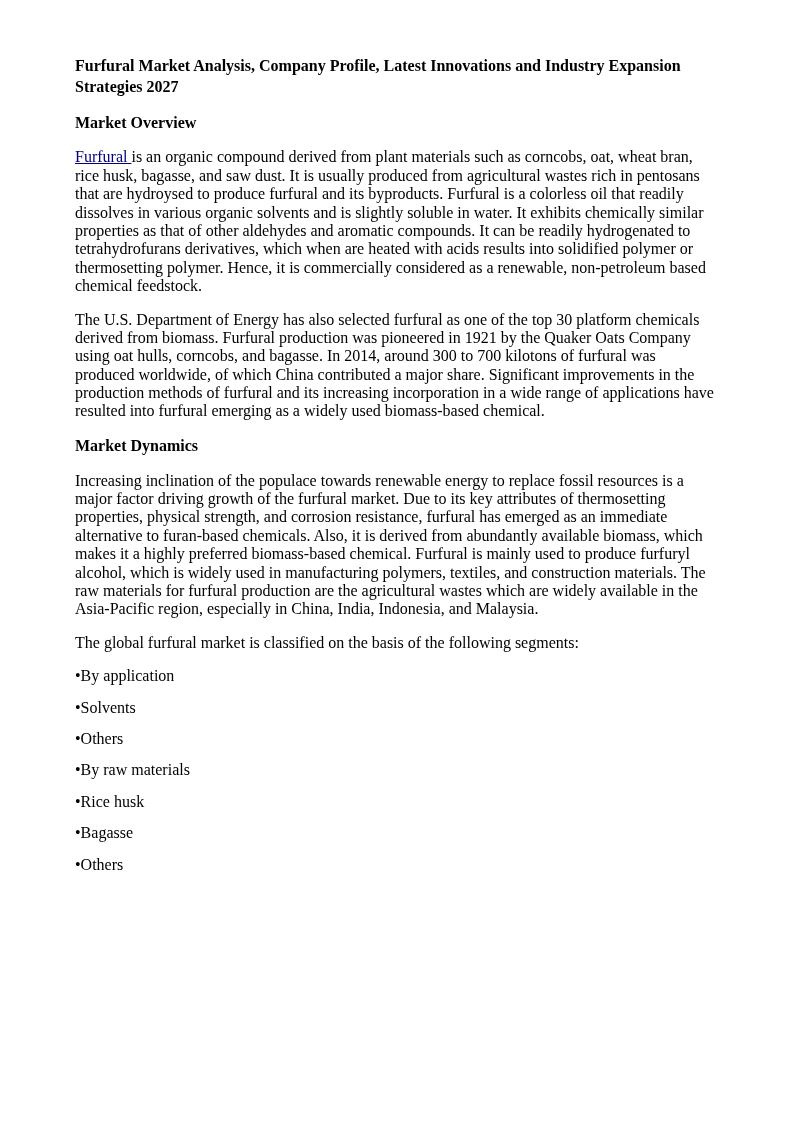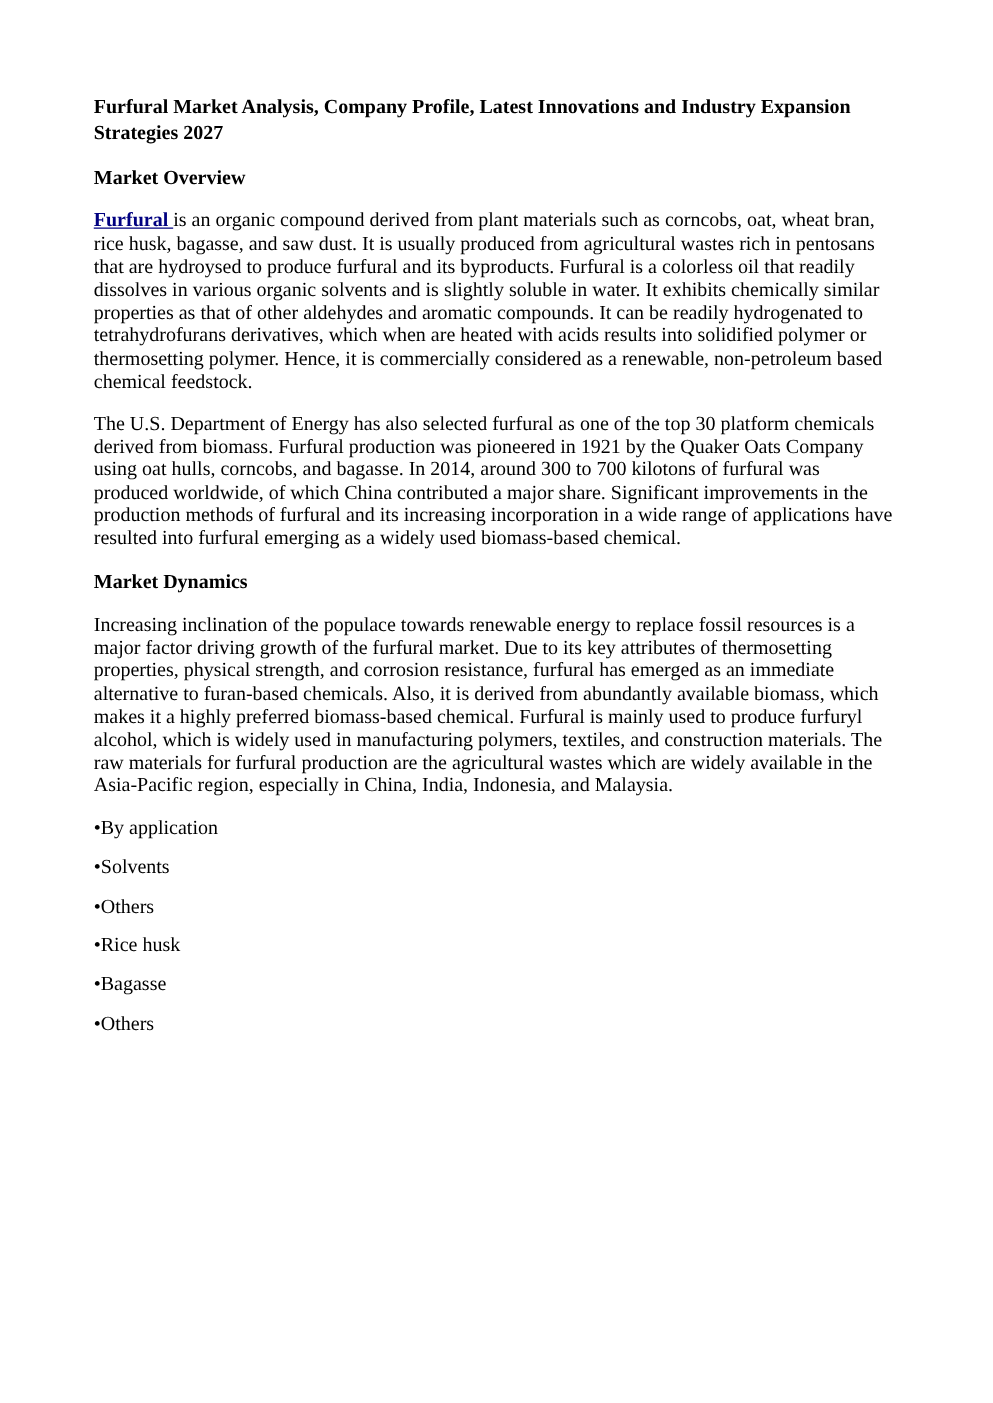--- a/index.html
+++ b/index.html
@@ -7,21 +7,21 @@
     padding: 0;
     background: #ffffff;
   }
   .page {
     position: relative;
     width: 794px;
     height: 888px;
     margin: 0 auto;
     background: #ffffff;
     box-sizing: border-box;
-    padding: 76px 75px 0 75px;
+    padding: 56px 75px 0 75px;
     font-family: "Liberation Serif", "DejaVu Serif", serif;
     font-size: 16px;
     color: #000000;
     overflow: hidden;
   }
   .para {
     margin: 0 0 15px 0;
     line-height: 1.15;
   }
   .heading {
@@ -32,21 +32,21 @@
   .bullet {
     margin: 0 0 13px 0;
     line-height: 1.15;
   }
   a.doclink {
     color: #000080;
     text-decoration: underline;
     cursor: pointer;
   }
   a.doclink.bold {
-    font-weight: bold;
+    font-weight: normal;
   }
 </style>
 </head>
 <body>
 
 <div class="page">
 
   <p class="heading">Furfural Market Analysis, Company Profile, Latest Innovations and Industry Expansion Strategies 2027</p>
 
   <p class="heading">Market Overview</p>
@@ -54,21 +54,23 @@
   <p class="para"><a class="doclink bold" href="#">Furfural </a><span>is an organic compound derived from plant materials such as corncobs, oat, wheat bran, rice husk, bagasse, and saw dust. It is usually produced from agricultural wastes rich in pentosans that are hydroysed to produce furfural and its byproducts. Furfural is a colorless oil that readily dissolves in various organic solvents and is slightly soluble in water. It exhibits chemically similar properties as that of other aldehydes and aromatic compounds. It can be readily hydrogenated to tetrahydrofurans derivatives, which when are heated with acids results into solidified polymer or thermosetting polymer. Hence, it is commercially considered as a renewable, non-petroleum based chemical feedstock.</span></p>
 
   <p class="para">The U.S. Department of Energy has also selected furfural as one of the top 30 platform chemicals derived from biomass. Furfural production was pioneered in 1921 by the Quaker Oats Company using oat hulls, corncobs, and bagasse. In 2014, around 300 to 700 kilotons of furfural was produced worldwide, of which China contributed a major share. Significant improvements in the production methods of furfural and its increasing incorporation in a wide range of applications have resulted into furfural emerging as a widely used biomass-based chemical.</p>
 
 
   <p class="heading">Market Dynamics</p>
 
   <p class="para">Increasing inclination of the populace towards renewable energy to replace fossil resources is a major factor driving growth of the furfural market. Due to its key attributes of thermosetting properties, physical strength, and corrosion resistance, furfural has emerged as an immediate alternative to furan-based chemicals. Also, it is derived from abundantly available biomass, which makes it a highly preferred biomass-based chemical. Furfural is mainly used to produce furfuryl alcohol, which is widely used in manufacturing polymers, textiles, and construction materials. The raw materials for furfural production are the agricultural wastes which are widely available in the Asia-Pacific region, especially in China, India, Indonesia, and Malaysia.</p>
 
 
+  <p class="para">The global furfural market is classified on the basis of the following segments:</p>
 
   <p class="bullet">•By application</p>
   <p class="bullet">•Solvents</p>
   <p class="bullet">•Others</p>
+  <p class="bullet">•By raw materials</p>
   <p class="bullet">•Rice husk</p>
   <p class="bullet">•Bagasse</p>
   <p class="bullet">•Others</p>
 
 </div>
 
 </body></html>

